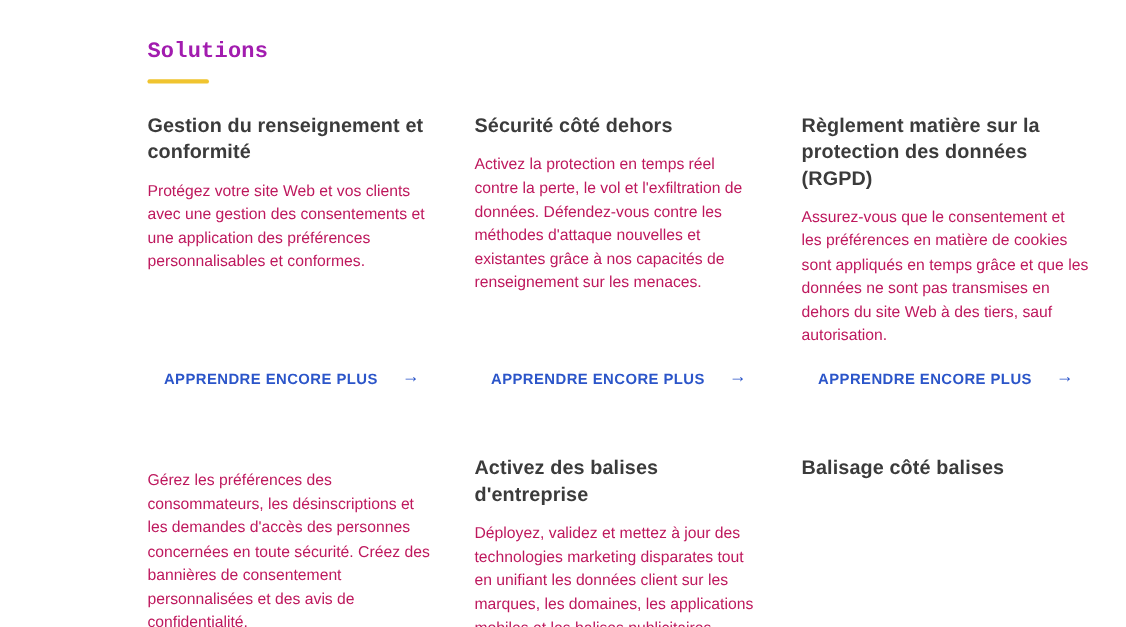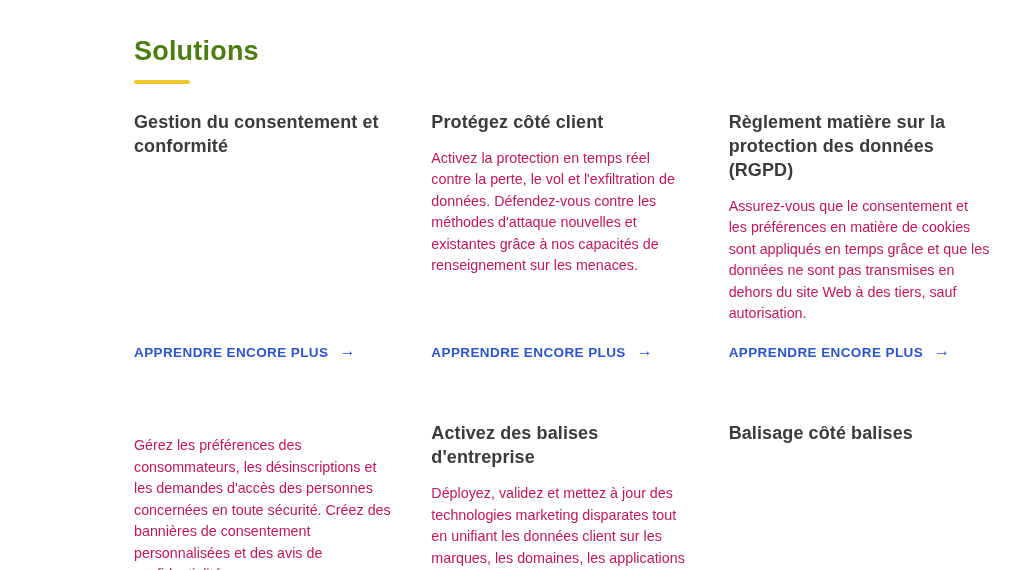--- a/index.html
+++ b/index.html
@@ -7,24 +7,25 @@
     width: 1024px;
     height: 570px;
     background: #ffffff;
     font-family: "Liberation Sans", sans-serif;
     overflow: hidden;
   }
   .section {
     padding: 36px 34px 0 134px;
   }
   .page-title {
-    color: #4d7c0f;
-    font-size: 27px;
+    color: #a21caf;
+    font-size: 20px;
     font-weight: 700;
     letter-spacing: 0.2px;
+    font-family: Liberation Mono, monospace;
   }
   .title-underline {
     width: 56px;
     height: 4px;
     background: #f0c42f;
     border-radius: 2px;
     margin-top: 13px;
   }
   .grid {
     margin-top: 27px;
@@ -48,54 +49,56 @@
     margin-top: 13px;
     color: #be185d;
     font-size: 14.3px;
     line-height: 1.5;
   }
   .card-link {
     margin-top: auto;
     padding-top: 20px;
     display: inline-flex;
     align-items: center;
-    gap: 11px;
+    gap: 22px;
     text-decoration: none;
     color: #2b55c9;
     font-size: 13.5px;
     font-weight: 700;
     letter-spacing: 0.4px;
     cursor: pointer;
+    margin-left: 15px;
   }
   .card-link .arrow {
     font-size: 16px;
     font-weight: 400;
     line-height: 1;
     transform: translateY(-1px);
   }
 </style>
 </head>
 <body>
 
 <div class="section">
   <h1 class="page-title">Solutions</h1>
   <div class="title-underline"></div>
 
   <div class="grid">
 
     <div class="card">
-      <h3 class="card-title">Gestion du consentement et conformité</h3>
+      <h3 class="card-title">Gestion du renseignement et conformité</h3>
+      <p class="card-body">Protégez votre site Web et vos clients avec une gestion des consentements et une application des préférences personnalisables et conformes.</p>
       <a href="#" class="card-link">
         <span>APPRENDRE ENCORE PLUS</span>
         <span class="arrow">→</span>
       </a>
     </div>
 
     <div class="card">
-      <h3 class="card-title">Protégez côté client</h3>
+      <h3 class="card-title">Sécurité côté dehors</h3>
       <p class="card-body">Activez la protection en temps réel contre la perte, le vol et l'exfiltration de données. Défendez-vous contre les méthodes d'attaque nouvelles et existantes grâce à nos capacités de renseignement sur les menaces.</p>
       <a href="#" class="card-link">
         <span>APPRENDRE ENCORE PLUS</span>
         <span class="arrow">→</span>
       </a>
     </div>
 
     <div class="card">
       <h3 class="card-title">Règlement matière sur la protection des données (RGPD)</h3>
       <p class="card-body">Assurez-vous que le consentement et les préférences en matière de cookies sont appliqués en temps grâce et que les données ne sont pas transmises en dehors du site Web à des tiers, sauf autorisation.</p>

